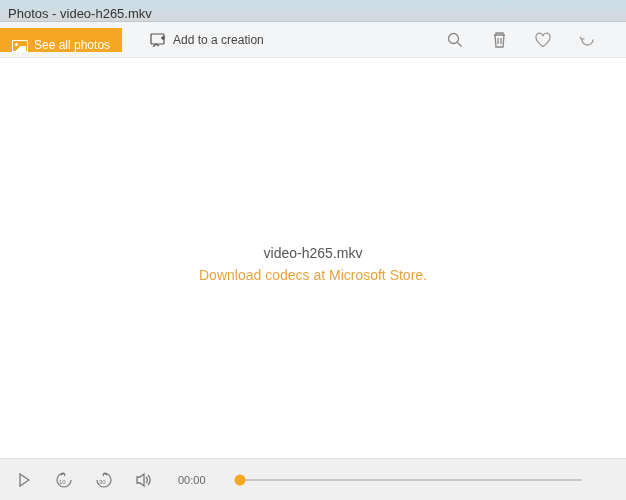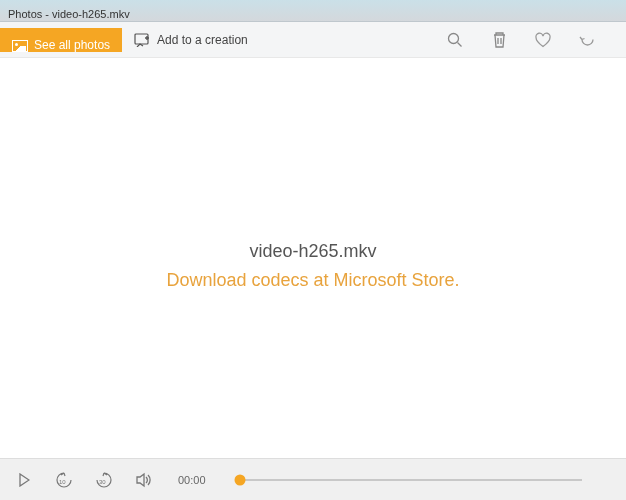--- a/index.html
+++ b/index.html
@@ -1,27 +1,27 @@
 <!DOCTYPE html>
 <html><head>
 <meta charset="utf-8">
 <style>
 *{box-sizing:border-box;margin:0;padding:0;font-family:"Segoe UI",Arial,sans-serif}
 body{width:626px;height:500px;overflow:hidden;background:#fff;display:flex;flex-direction:column}
-.titlebar{height:22px;background:linear-gradient(180deg,#cae0e8 0%,#d4d8dc 100%);display:flex;align-items:flex-start;padding:8px 8px;font-size:11px;color:#333;border-bottom:1px solid #bfc7cd}
+.titlebar{height:22px;background:linear-gradient(180deg,#cae0e8 0%,#d4d8dc 100%);display:flex;align-items:flex-end;padding:0 8px;font-size:13px;color:#333;border-bottom:1px solid #bfc7cd}
 .toolbar{height:36px;background:#f4f5f6;display:flex;align-items:center;border-bottom:1px solid #e8e8e8}
 .see-all{height:24px;background:#f5a623;color:#fff;display:flex;align-items:flex-end;padding:0 12px;font-size:12px;gap:6px;cursor:pointer}
 .photo-ico{width:16px;height:12px;border:1.5px solid #fff;position:relative}
 .photo-ico:before{content:"";position:absolute;left:2px;top:2px;width:3px;height:3px;border-radius:50%;background:#fff}
 .photo-ico:after{content:"";position:absolute;left:1px;bottom:0;width:12px;height:5px;background:linear-gradient(135deg,transparent 40%,#fff 40%)}
-.add-crt{display:flex;align-items:center;gap:7px;padding:0 12px;font-size:12px;color:#444;cursor:pointer;height:36px}
+.add-crt{display:flex;align-items:center;gap:7px;padding:0 28px;font-size:12px;color:#444;cursor:pointer;height:36px}
 .tb-right{margin-left:auto;display:flex;align-items:center;gap:26px;padding-right:30px}
 .tb-btn{width:18px;height:18px;display:flex;align-items:center;justify-content:center;cursor:pointer;color:#777}
 .main{flex:1;position:relative;background:#fff}
-.msg{position:absolute;left:50%;top:50%;transform:translate(-50%,-36%);text-align:center;font-size:18px;color:#555;line-height:1.6}
+.msg{position:absolute;left:50%;top:50%;transform:translate(-50%,-36%);text-align:center;font-size:14px;color:#555;line-height:1.6}
 .msg .fname{color:#555}
 .msg .link{color:#e8a33d;cursor:pointer}
 .ctrls{height:42px;background:#f0f0f0;border-top:1px solid #ddd;display:flex;align-items:center;padding:0 14px;gap:20px}
 .cbtn{width:20px;height:20px;display:flex;align-items:center;justify-content:center;cursor:pointer;color:#666}
 .time{font-size:11px;color:#666;margin-left:4px}
 .track{flex:1;height:2px;background:#c8c8c8;margin-left:14px;margin-right:30px;position:relative}
 .thumb{position:absolute;left:0;top:50%;transform:translate(-50%,-50%);width:11px;height:11px;border-radius:50%;background:#f5a623}
 svg{display:block}
 </style>
 </head>

